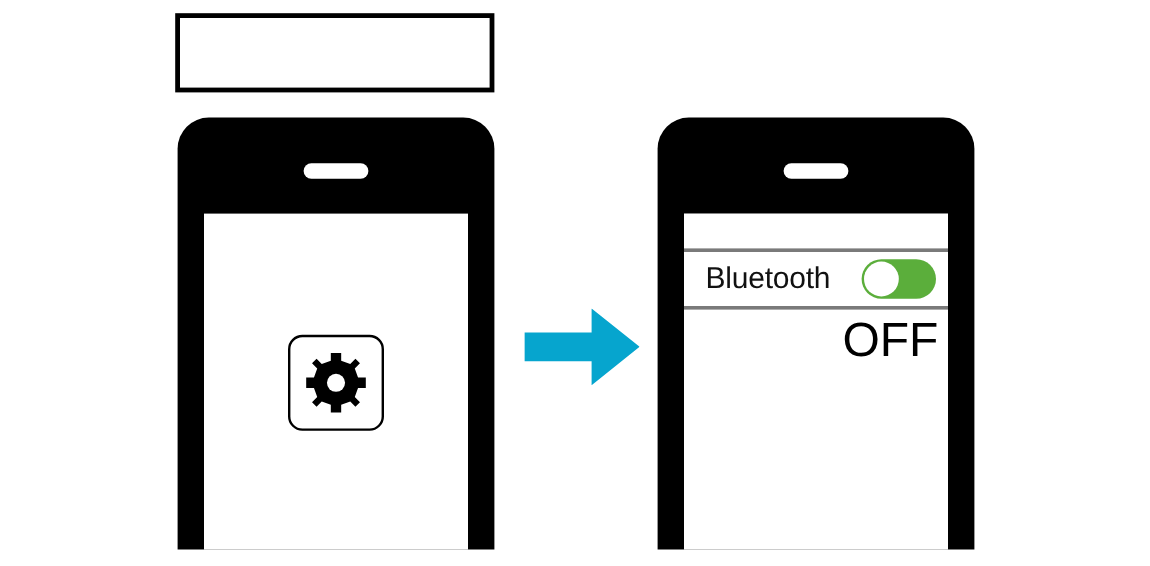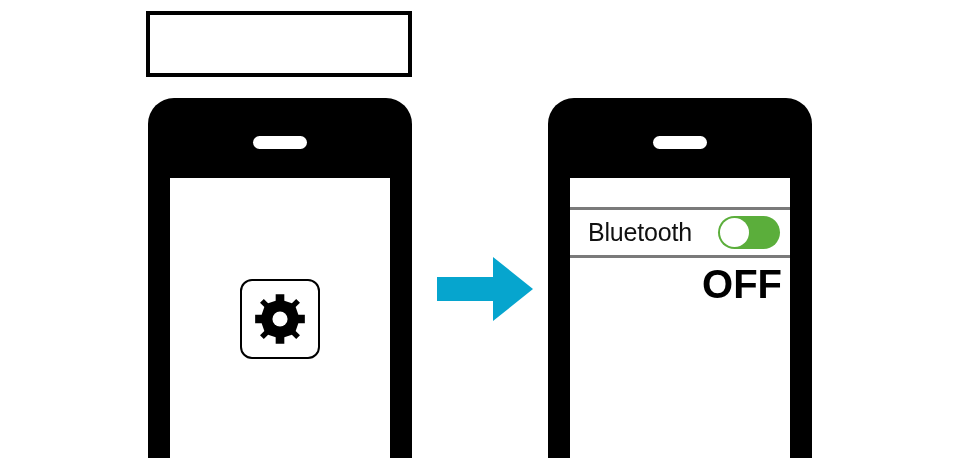--- a/index.html
+++ b/index.html
@@ -133,21 +133,21 @@
     width: 29px;
     height: 29px;
     border-radius: 50%;
     background: #ffffff;
   }
   .state-label {
     position: absolute;
     right: 8px;
     top: 86px;
     font-size: 40px;
-    font-weight: bold;
+    font-weight: normal;
     color: #000000;
     letter-spacing: 0px;
     line-height: 1;
   }
 
   
   .arrow {
     position: absolute;
     left: 437px;
     top: 257px;

